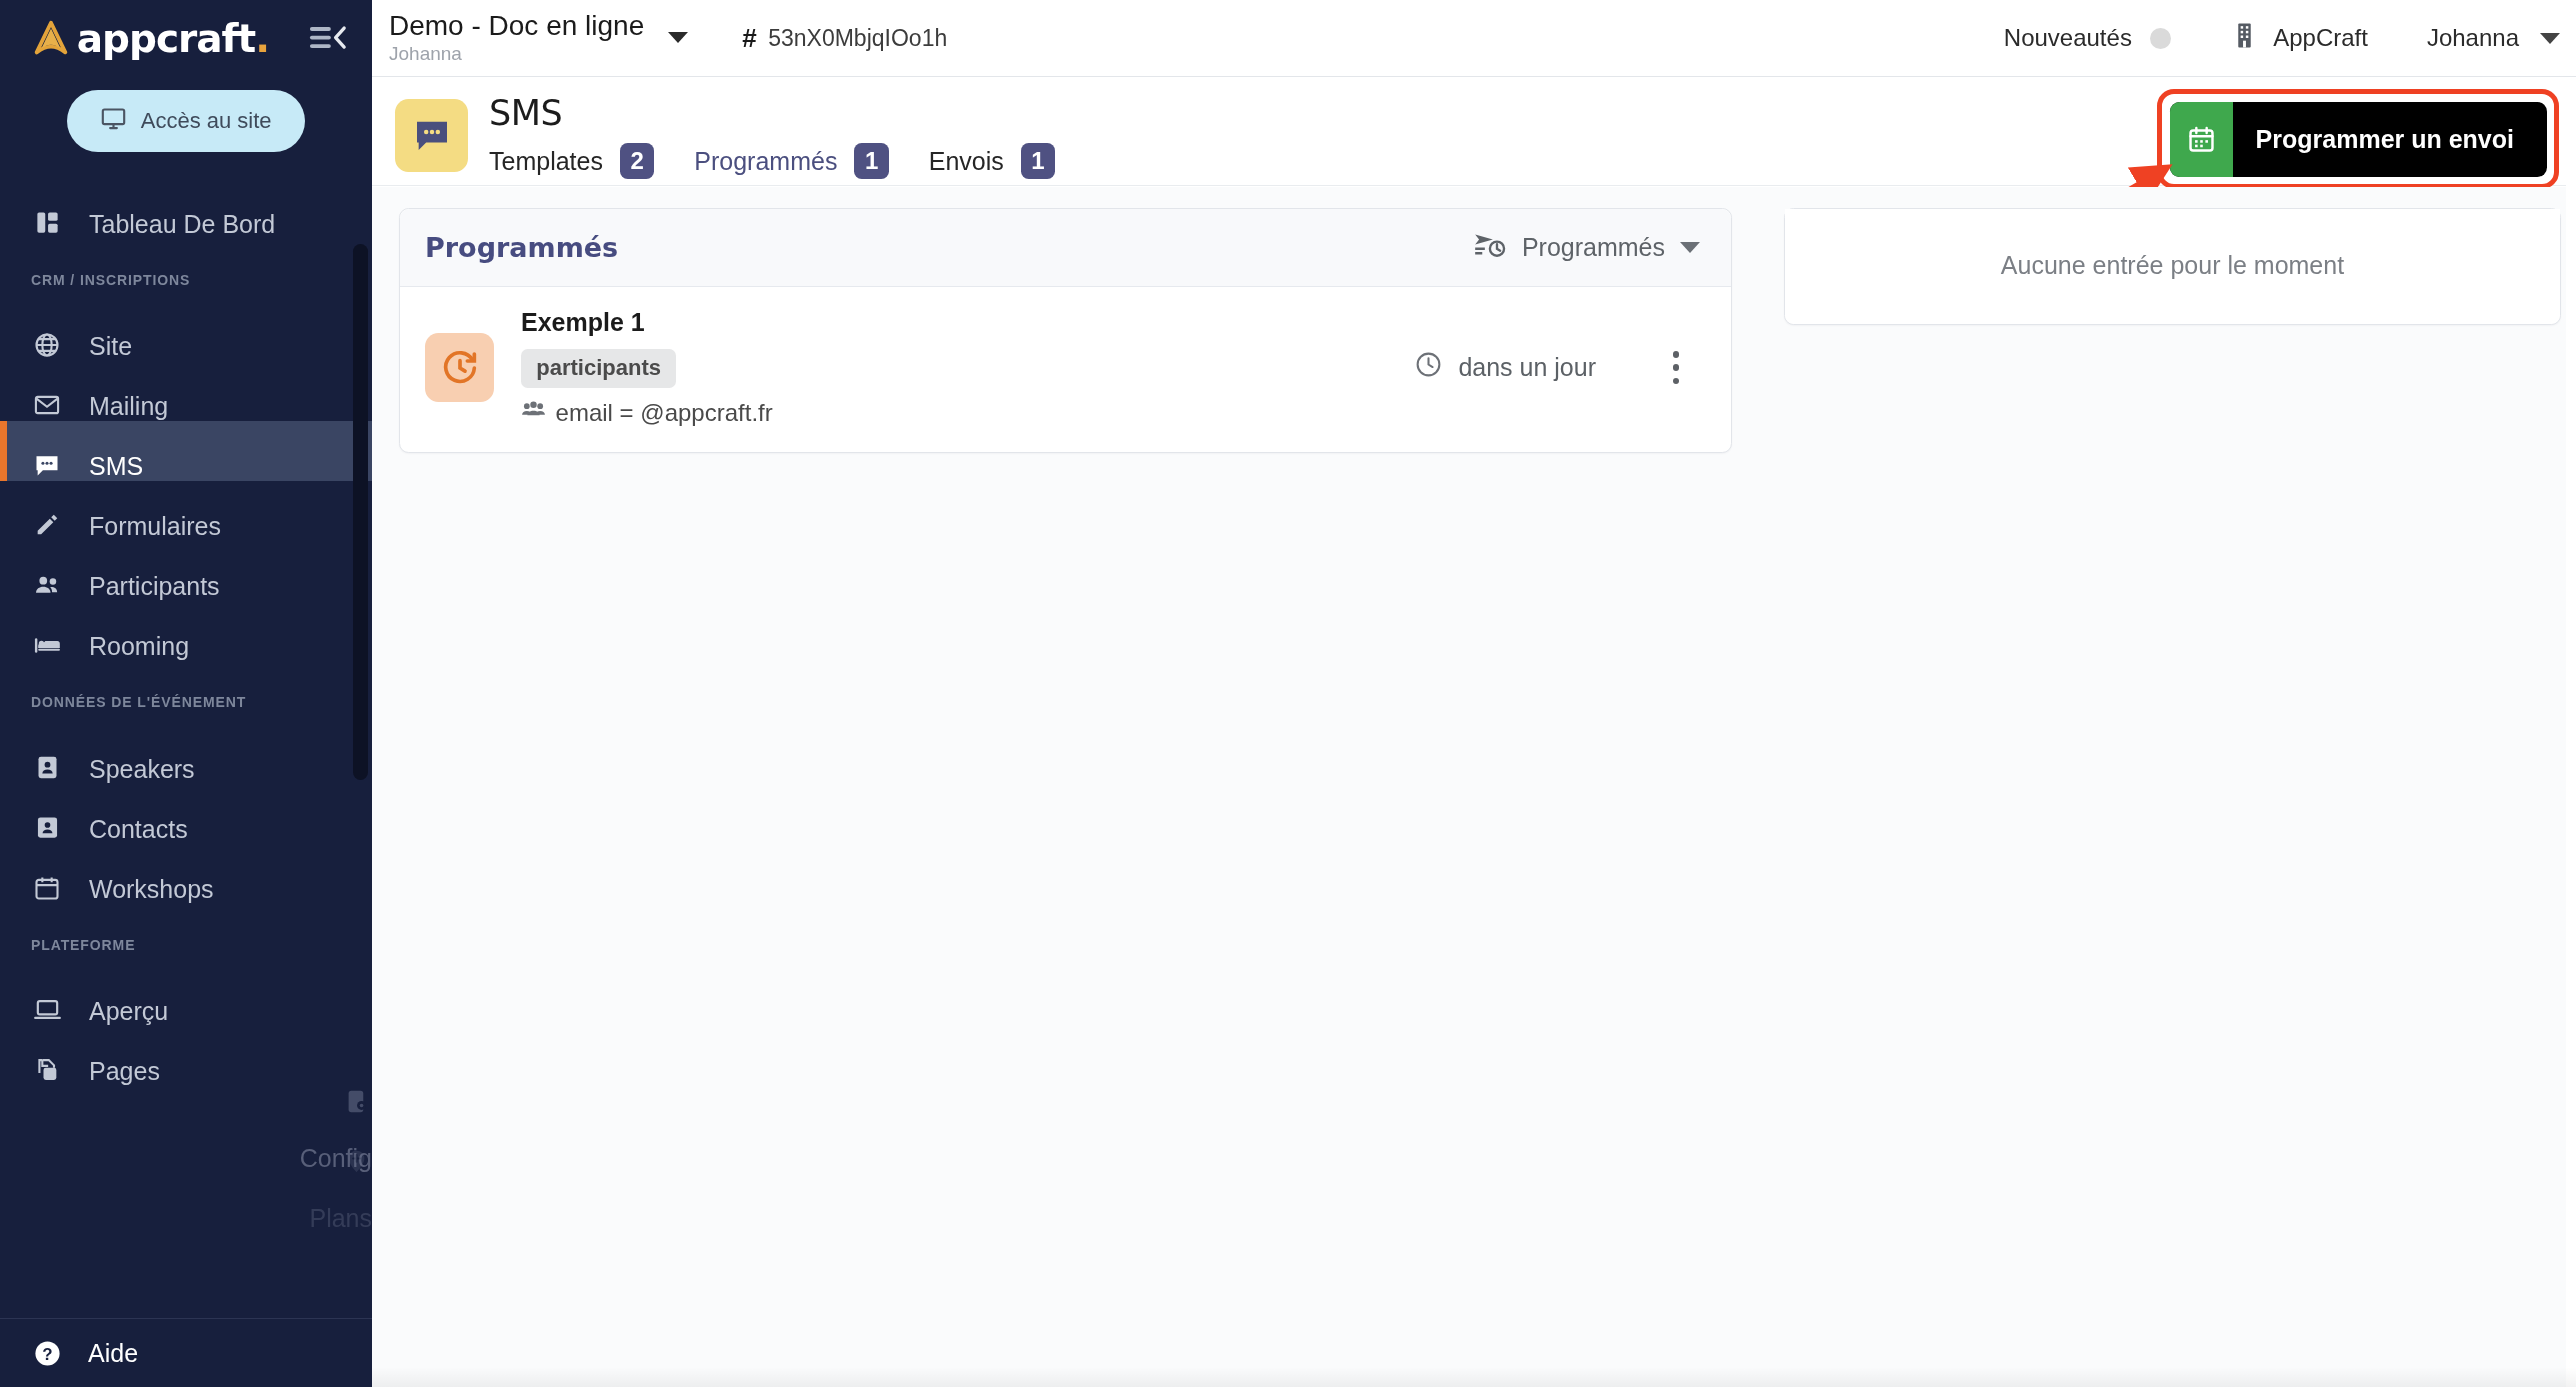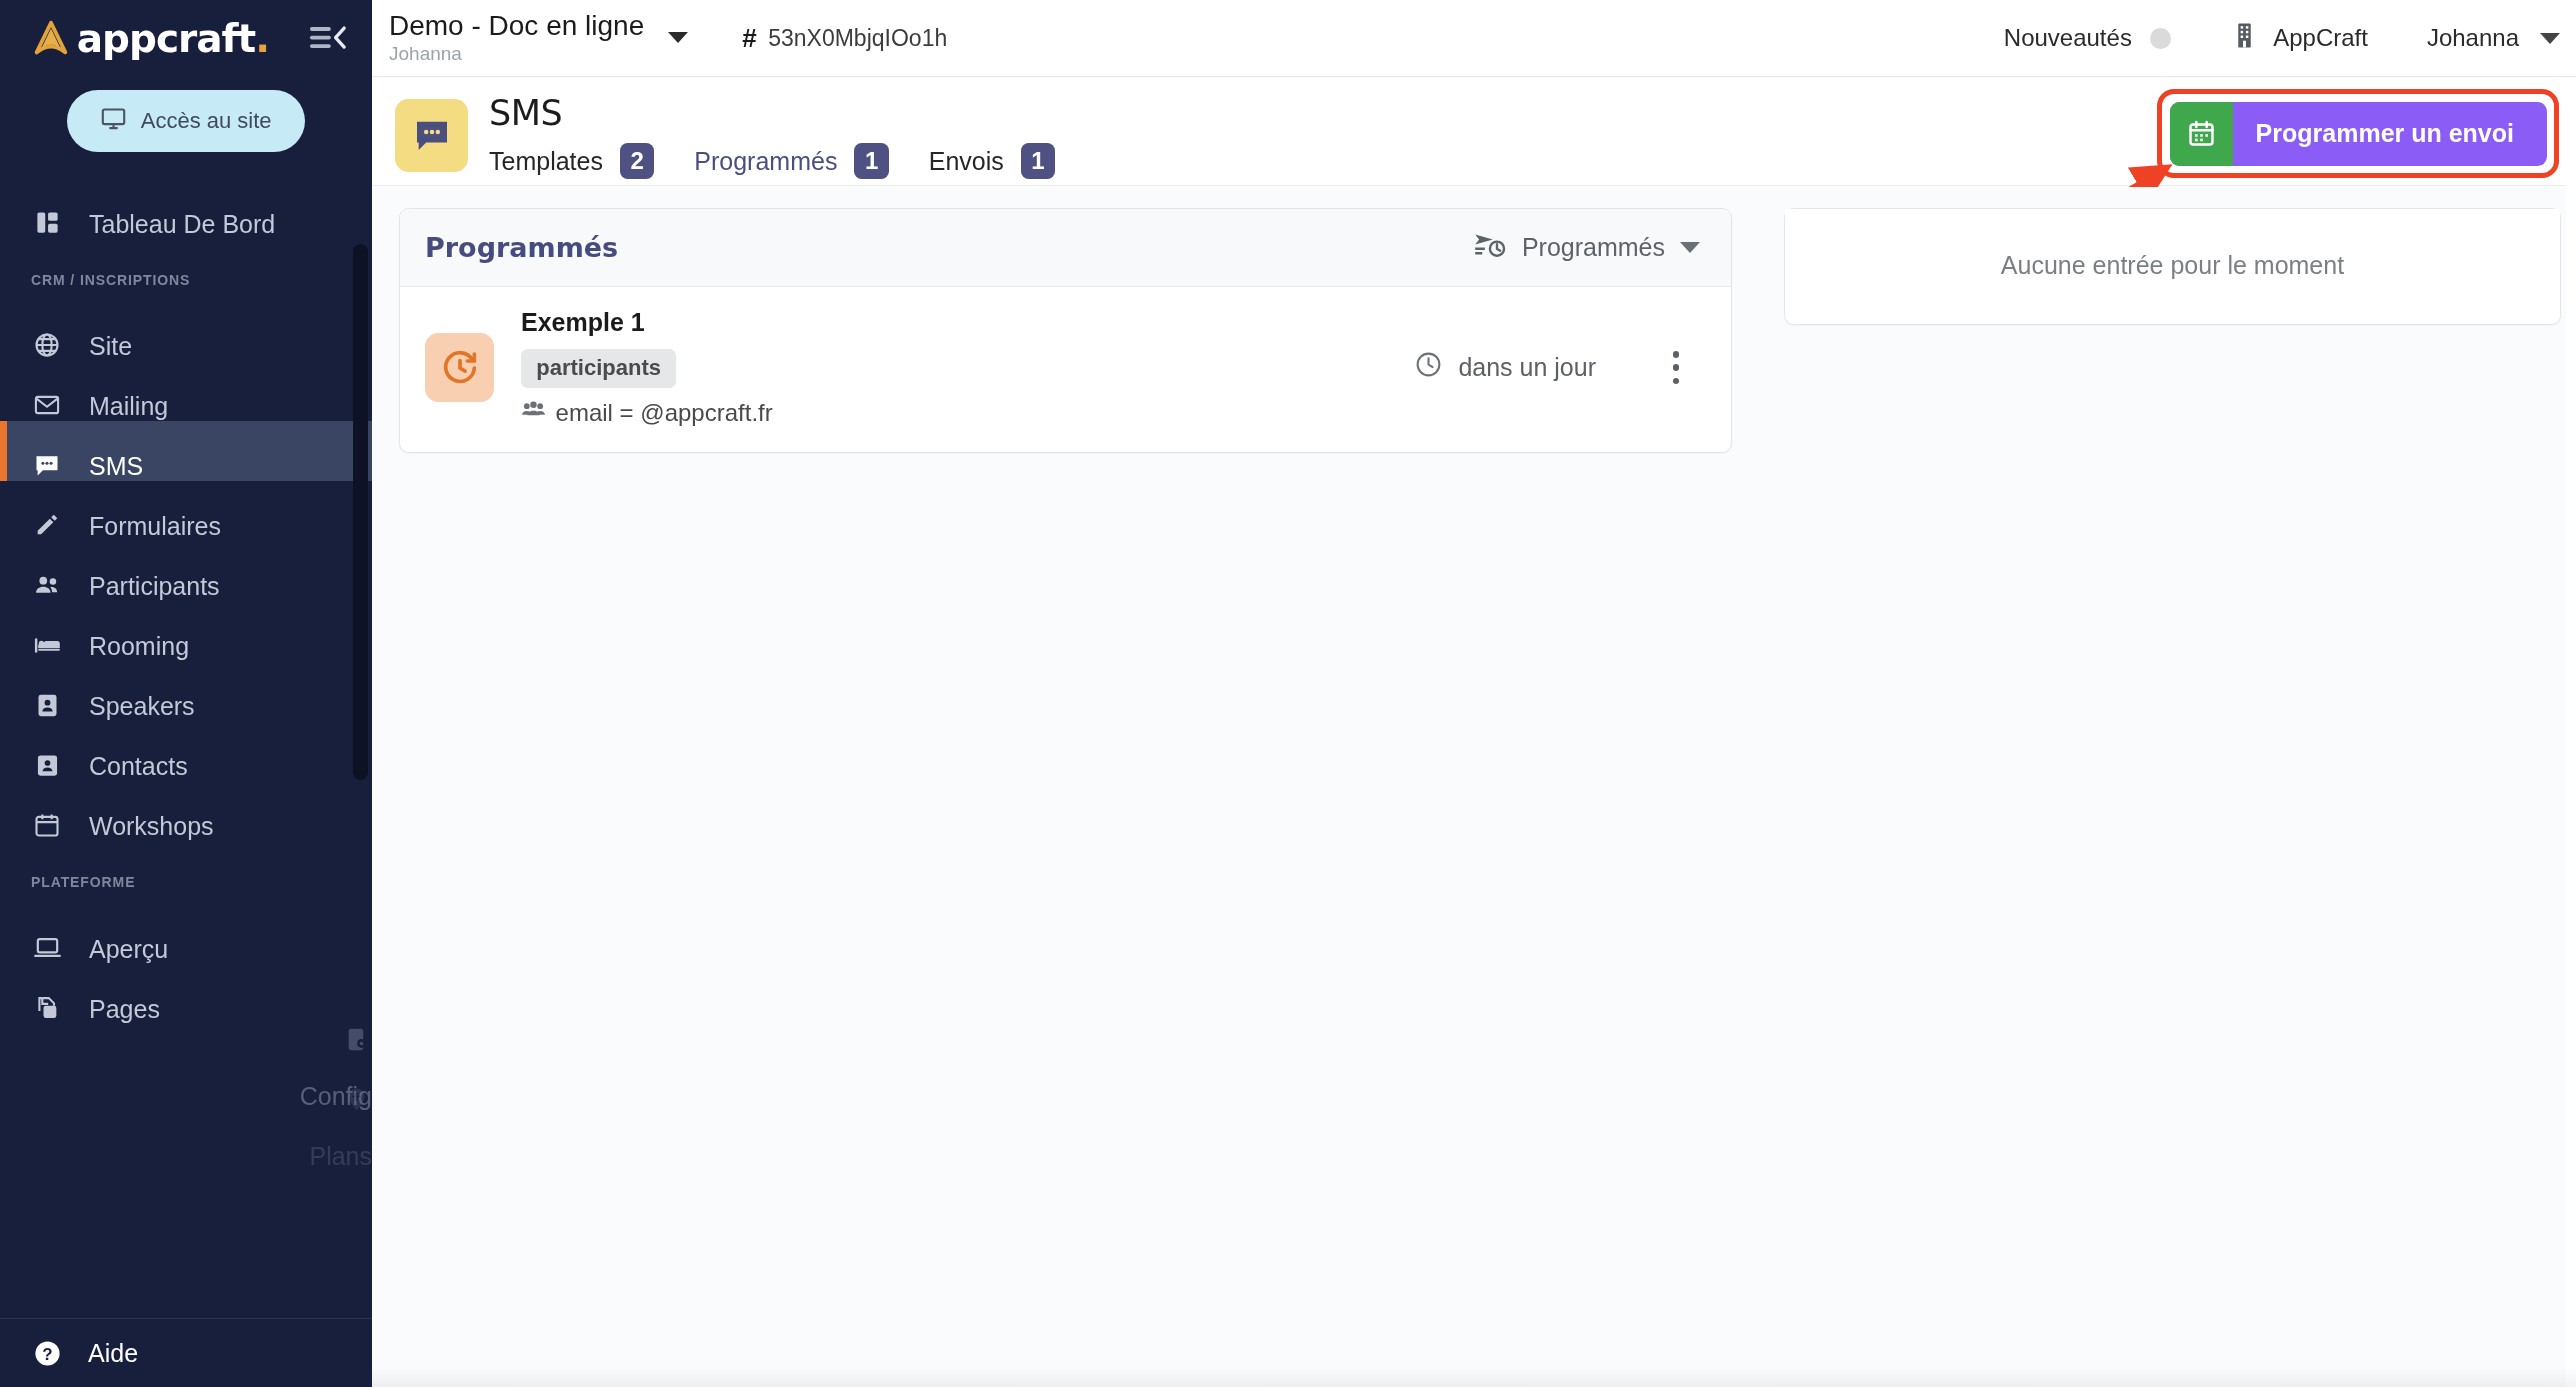--- a/index.html
+++ b/index.html
@@ -140,22 +140,22 @@
   .pill {
     background: #4f5182; color: #ffffff; border-radius: 7.7px;
     min-width: 34px; height: 36px; padding: 0 10.5px;
     display: inline-flex; align-items: center; justify-content: center;
     font-size: 24px; font-weight: 700;
   }
 
   .cta-wrap { margin-left: auto; position: relative; margin-top: 6.7px; }
   .cta-btn {
     display: inline-flex; align-items: stretch;
-    background: #8b5cf6; border-radius: 9.6px; overflow: hidden;
-    cursor: pointer; height: 64px;
+    background: #000000; border-radius: 9.6px; overflow: hidden;
+    cursor: pointer; height: 75px;
   }
   .cta-ic { background: #3fa84d; display: flex; align-items: center;
             justify-content: center; width: 63px; }
   .cta-label { display: flex; align-items: center; padding: 0 33px 0 23px;
                color: #ffffff; font-size: 25px; font-weight: 700; }
   .cta-ring {
     position: absolute; left: -12.4px; top: -12.4px; right: -12.4px; bottom: -12.4px;
     border: 5.7px solid #ef4123; border-radius: 17px; pointer-events: none;
   }
 
@@ -334,20 +334,21 @@
           <svg width="29" height="29" viewBox="0 0 24 24" fill="#c3c9d6">
             <rect x="1.6" y="6" width="2" height="12" rx="1"></rect>
             <circle cx="7" cy="10.3" r="2.2"></circle>
             <path d="M10.2 8.2h10c1.2 0 2 .9 2 2.1V14H4.3v-1.8c0-.9.8-1.8 1.8-1.8h2.1z"></path>
             <rect x="4.3" y="14.6" width="18" height="1.8" rx=".9"></rect>
           </svg>
         </span>
         <span>Rooming</span>
       </div>
 
+      <div class="nav-section">DONNÉES DE L'ÉVÉNEMENT</div>
 
       <div class="nav-item">
         <span class="ic">
           <svg width="27" height="27" viewBox="0 0 24 24" fill="#c3c9d6">
             <rect x="4" y="2.5" width="16" height="19" rx="2.2"></rect>
             <circle cx="12" cy="9.5" r="2.6" fill="#171f3d"></circle>
             <path d="M7.4 17.4c0-2.3 2-3.6 4.6-3.6s4.6 1.3 4.6 3.6z" fill="#171f3d"></path>
           </svg>
         </span>
         <span>Speakers</span>

